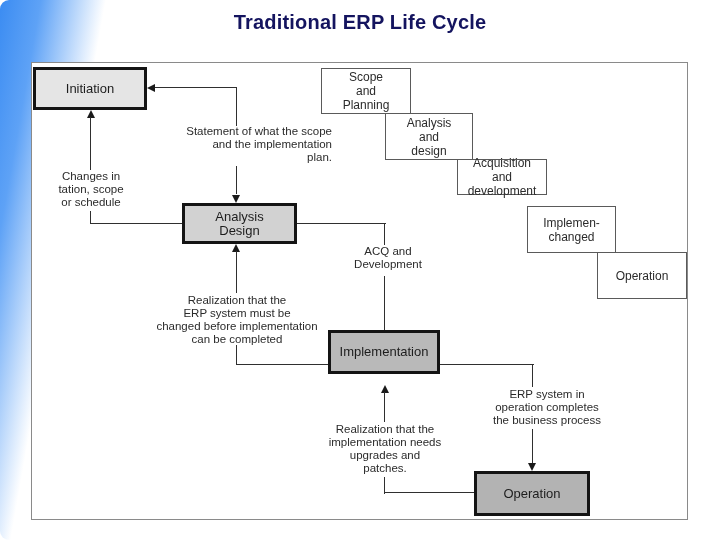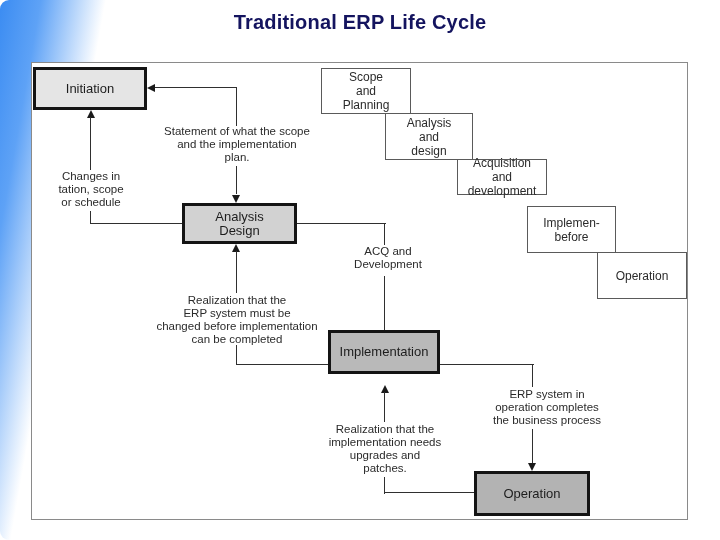--- a/index.html
+++ b/index.html
@@ -57,30 +57,30 @@
   <div class="cascade" style="left:313px;top:68px;width:90px;height:46px;margin-left:8px;">Scope
 and
 Planning</div>
   <div class="cascade" style="left:385px;top:113px;width:88px;height:47px;">Analysis
 and
 design</div>
   <div class="cascade" style="left:457px;top:159px;width:90px;height:36px;">Acquisition
 and
 development</div>
   <div class="cascade" style="left:527px;top:206px;width:89px;height:47px;">Implemen-
-before</div>
+changed</div>
   <div class="cascade" style="left:597px;top:252px;width:90px;height:47px;">Operation</div>
 
   <div class="mainbox" style="left:33px;top:67px;width:114px;height:43px;background:var(--fill-initiation,#e5e5e5);">Initiation</div>
   <div class="mainbox" style="left:182px;top:203px;width:115px;height:41px;background:var(--fill-analysis-design,#d2d2d2);">Analysis
 Design</div>
   <div class="mainbox" style="left:328px;top:330px;width:112px;height:44px;background:var(--fill-implementation,#b9b9b9);">Implementation</div>
   <div class="mainbox" style="left:474px;top:471px;width:116px;height:45px;background:var(--fill-operation,#b3b3b3);">Operation</div>
 
-  <div class="note" style="left:237px;top:125px;width:190px;">Statement of what the scope
+  <div class="note" style="left:237px;top:125px;width:190px;text-align:right;">Statement of what the scope
 and the implementation
 plan.</div>
   <div class="note" style="left:91px;top:170px;width:110px;">Changes in
 tation, scope
 or schedule</div>
   <div class="note" style="left:388px;top:245px;width:100px;">ACQ and
 Development</div>
   <div class="note" style="left:237px;top:294px;width:195px;">Realization that the
 ERP system must be
 changed before implementation

